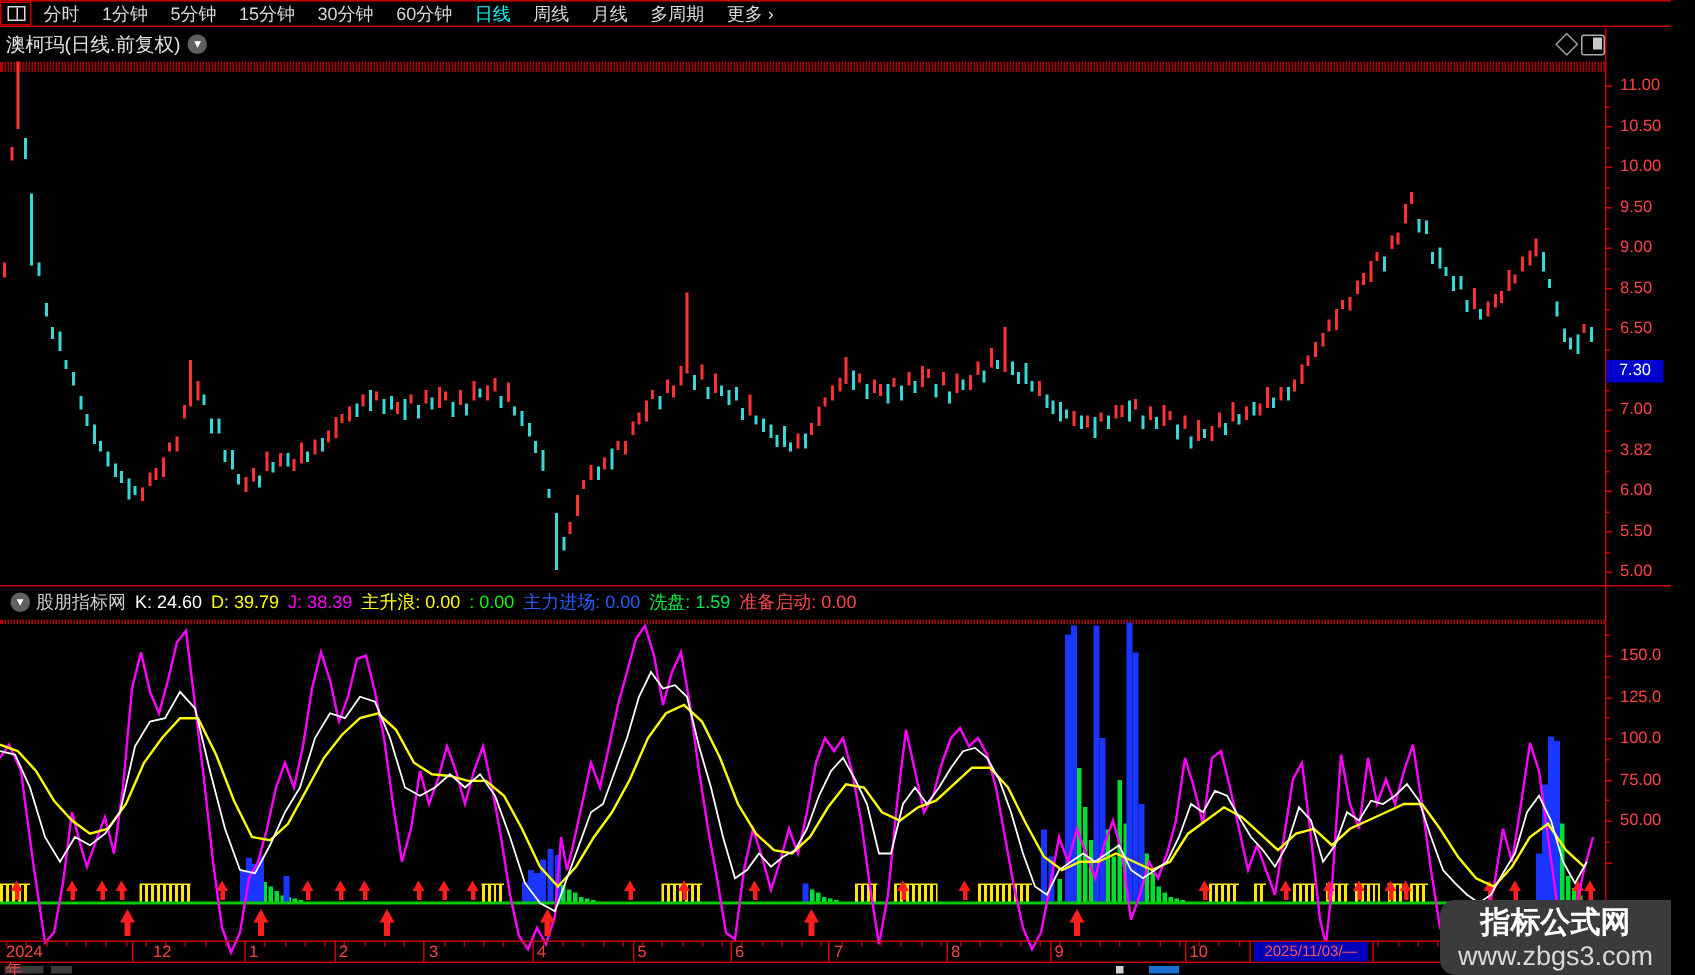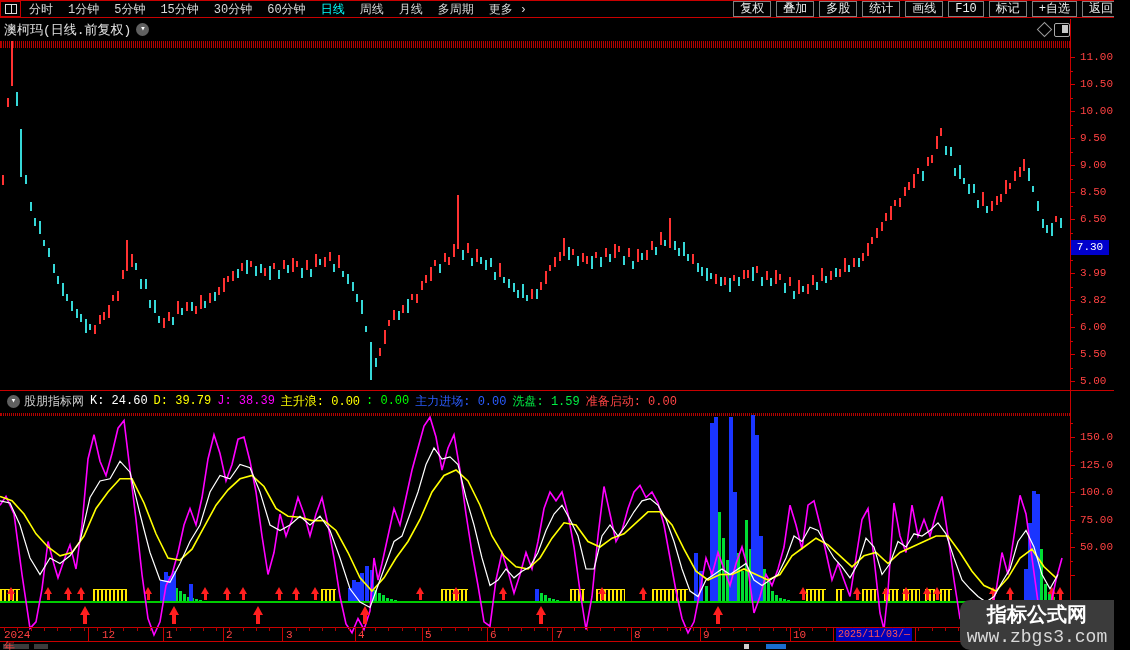--- a/index.html
+++ b/index.html
@@ -1,17 +1,17 @@
 <!DOCTYPE html>
 <html><head>
 <meta charset="utf-8">
 <style>
   html,body{margin:0;padding:0;background:#000;}
   #app{position:relative;width:1114px;height:650px;background:#000;overflow:hidden;
-       font-family:Liberation Mono, monospace;font-size:12px;color:#ddd;}
+       font-family:Liberation Sans, sans-serif;font-size:12px;color:#ddd;}
   .abs{position:absolute;}
   
   #topbar{left:0;top:0;width:1130px;height:18px;border-top:1px solid #c80000;border-bottom:1px solid #c80000;
           display:flex;align-items:center;box-sizing:border-box;background:#000;z-index:20;}
   #winicon{width:21px;height:16px;border:1px solid #c80000;box-sizing:border-box;display:flex;align-items:center;justify-content:center;margin-right:8px;}
   #winicon .g{width:10px;height:8px;border:1px solid #ddd;position:relative;}
   #winicon .g:before{content:"";position:absolute;left:5px;top:0;width:1px;height:8px;background:#ddd;}
   .pitem{color:#d8d8d8;margin-right:15px;cursor:default;white-space:nowrap;}
   .pitem.active{color:#00ffff;}
   #rightbtns{margin-left:auto;display:flex;align-items:center;margin-right:10px;}
@@ -73,31 +73,20 @@
         <span class="pitem">1分钟</span>
         <span class="pitem">5分钟</span>
         <span class="pitem">15分钟</span>
         <span class="pitem">30分钟</span>
         <span class="pitem">60分钟</span>
         <span class="pitem active">日线</span>
         <span class="pitem">周线</span>
         <span class="pitem">月线</span>
         <span class="pitem">多周期</span>
         <span class="pitem">更多 ›</span>
-      </div>
-    <div id="rightbtns">
-        <span class="tbtn">复权</span>
-        <span class="tbtn">叠加</span>
-        <span class="tbtn">多股</span>
-        <span class="tbtn">统计</span>
-        <span class="tbtn">画线</span>
-        <span class="tbtn">F10</span>
-        <span class="tbtn">标记</span>
-        <span class="tbtn">+自选</span>
-        <span class="tbtn">返回</span>
       </div>
   </div>
 
   <div class="abs" id="titlerow">
     <span id="stocktitle">澳柯玛(日线.前复权)</span>
     <span class="circ">▾</span>
   </div>
   <div class="abs" id="diamond"></div>
   <div class="abs" id="paneicon"></div>
 
@@ -469,21 +458,21 @@
 
   <div class="abs redvline" style="left:1070px;top:19px;height:622px;"></div>
   <div class="abs" id="axislabels">
       <div class="plabel abs" style="left: 1080px; top: 51px; text-align: center;">11.00</div>
       <div class="plabel abs" style="left: 1080px; top: 78px;">10.50</div>
       <div class="plabel abs" style="left: 1080px; top: 105px;">10.00</div>
       <div class="plabel abs" style="left: 1080px; top: 132px;">9.50</div>
       <div class="plabel abs" style="left: 1080px; top: 159px;">9.00</div>
       <div class="plabel abs" style="left: 1080px; top: 186px;">8.50</div>
       <div class="plabel abs" style="left: 1080px; top: 213px;">6.50</div>
-      <div class="plabel abs" style="left: 1080px; top: 267px;">3.99</div>
+      <div class="plabel abs" style="left: 1080px; top: 267px;">7.00</div>
       <div class="plabel abs" style="left: 1080px; top: 294px;">3.82</div>
       <div class="plabel abs" style="left: 1080px; top: 321px;">6.00</div>
       <div class="plabel abs" style="left: 1080px; top: 348px;">5.50</div>
       <div class="plabel abs" style="left: 1080px; top: 375px;">5.00</div>
       <div class="tick abs" style="left: 1070px; top: 57px; width: 5px;"></div>
       <div class="tick abs" style="left: 1070px; top: 71px; width: 3px;"></div>
       <div class="tick abs" style="left: 1070px; top: 84px; width: 5px;"></div>
       <div class="tick abs" style="left: 1070px; top: 98px; width: 3px;"></div>
       <div class="tick abs" style="left: 1070px; top: 111px; width: 5px;"></div>
       <div class="tick abs" style="left: 1070px; top: 125px; width: 3px;"></div>

